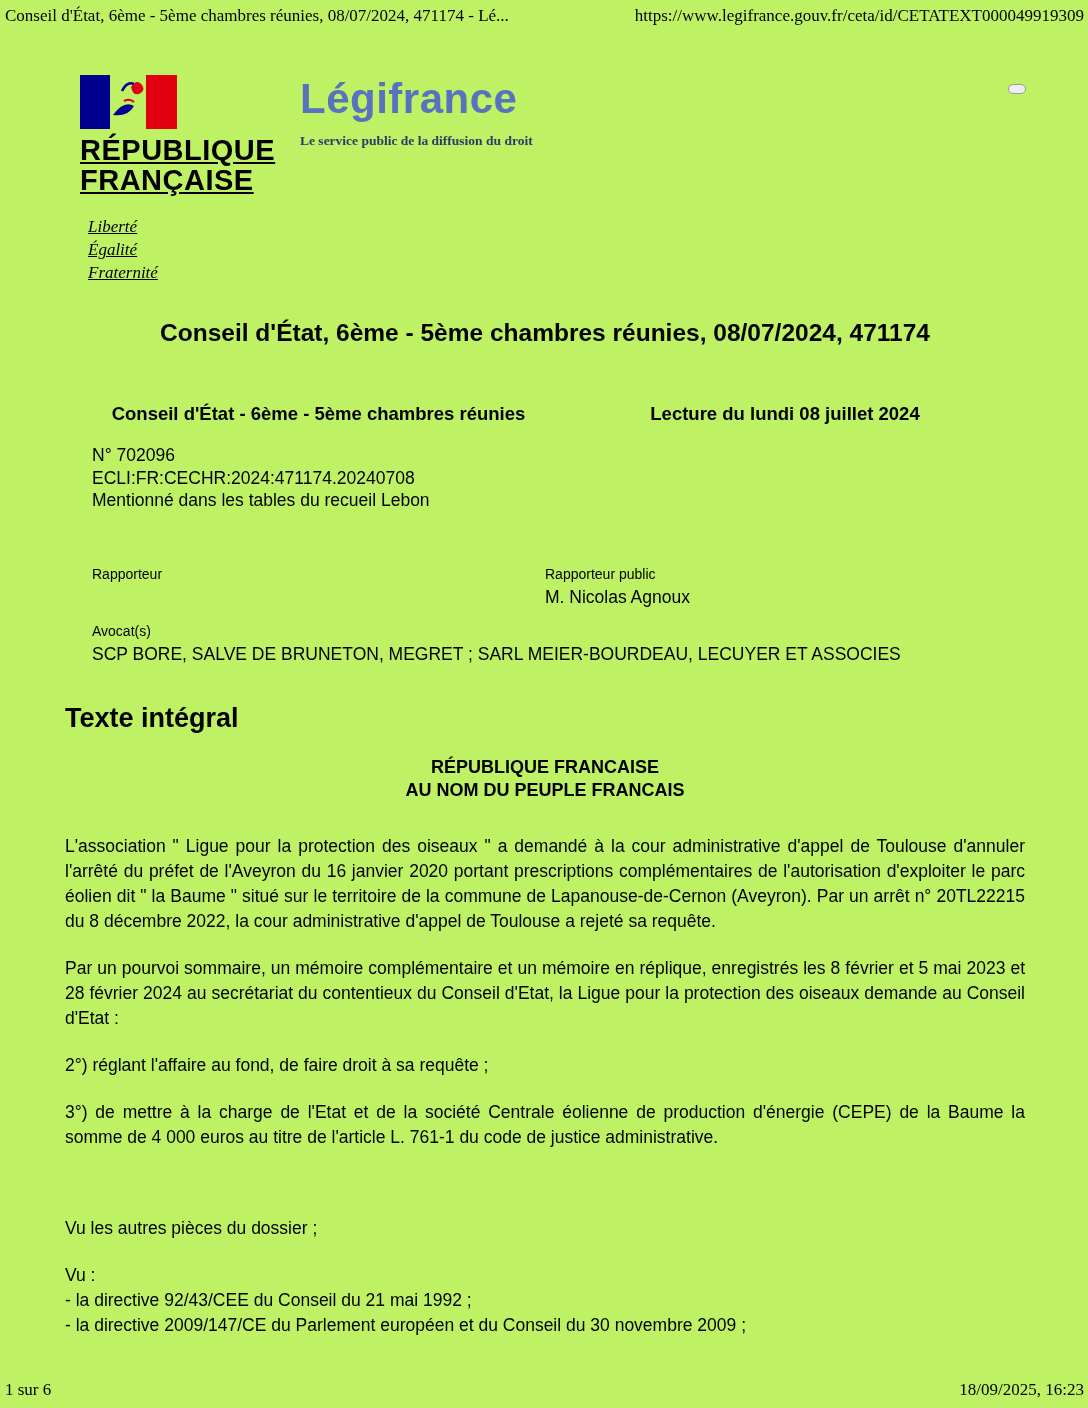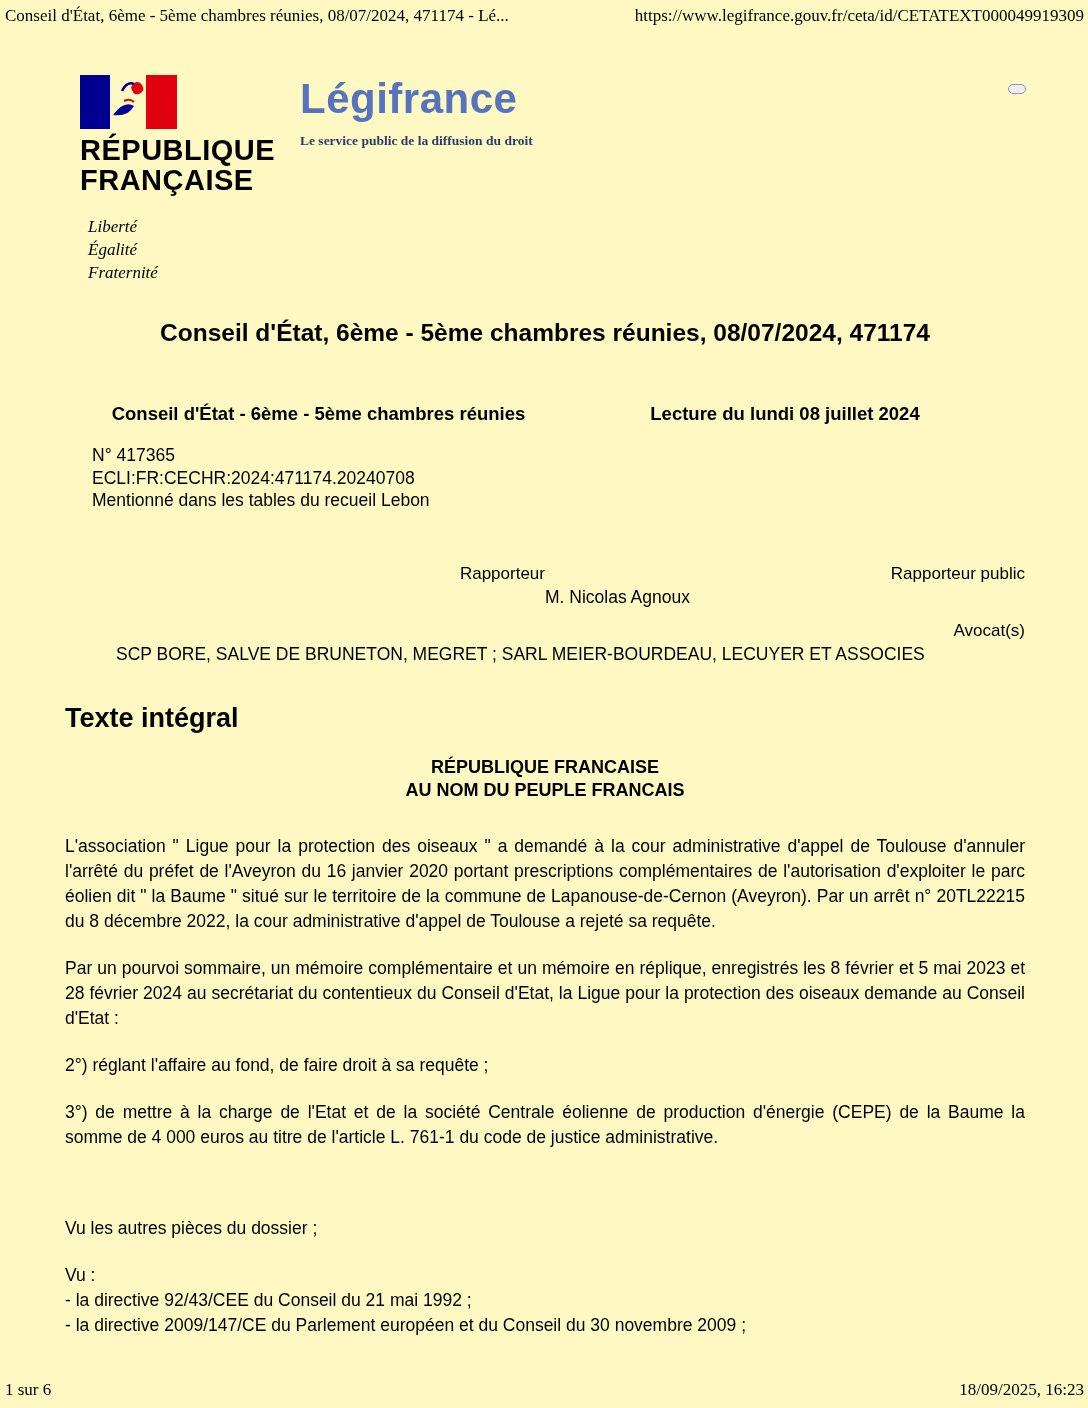--- a/index.html
+++ b/index.html
@@ -1,20 +1,20 @@
 <!DOCTYPE html>
 <html><head>
 <meta charset="utf-8">
 <style>
   html,body{margin:0;padding:0;background:#ffffff;}
   .page{
     position:relative;
     width:1088px;
     height:1408px;
-    background:#fef9c3;
+    background:#bef264;
     color:#000000;
     font-family:"Liberation Sans", sans-serif;
     overflow:hidden;
   }
   
   .print-header{
     position:absolute;top:6px;left:5px;right:4px;
     display:flex;justify-content:space-between;
     font-family:"Liberation Serif", serif;
     font-size:17px;line-height:20px;color:#000;
@@ -29,21 +29,21 @@
   .pill-btn{
     position:absolute;left:1008px;top:84px;
     width:18px;height:10px;
     background:#ededf2;border:1px solid #9a9aa2;border-radius:5px;
     padding:0;cursor:pointer;
   }
   
   .content{padding:0 63px 0 65px;}
   
   .brand-row{display:flex;gap:30px;margin-left:15px;padding-top:75px;}
-  .marianne-block{width:190px;flex:0 0 auto;}
+  .marianne-block{width:190px;flex:0 0 auto;text-decoration:underline;}
   .flag{display:block;}
   .republique-wordmark{
     font-weight:bold;font-size:29px;line-height:30px;letter-spacing:0.5px;
     margin-top:6px;white-space:nowrap;
   }
   .motto{
     font-family:"Liberation Serif", serif;font-style:italic;
     font-size:17px;line-height:23px;margin-top:20px;margin-left:8px;
   }
   .legifrance-block{padding-top:2px;}
@@ -59,23 +59,23 @@
   .main-title{
     text-align:center;font-weight:bold;font-size:24.5px;line-height:30px;
     margin-top:34px;
   }
   
   .meta-section{margin-left:27px;margin-top:52px;}
   .meta-grid{display:grid;grid-template-columns:453px 1fr;text-align:center;}
   .meta-heading{font-weight:bold;font-size:18.5px;line-height:28px;}
   .meta-lines{margin-top:16px;font-size:17.5px;line-height:22.5px;}
   .roles-grid{display:grid;grid-template-columns:453px 1fr;margin-top:50px;}
-  .role-label{font-size:17px;line-height:24px;text-align:right;}
+  .role-label{font-size:14px;line-height:24px;}
   .role-value{font-size:17.5px;line-height:23px;}
-  .avocats{margin-top:10px;margin-left:24px;}
+  .avocats{margin-top:10px;}
   .avocats .role-value{white-space:nowrap;}
   
   .texte-heading{font-size:27px;line-height:32px;margin-top:36px;}
   .rf-block{margin-top:12px;}
   .rf-line{text-align:center;font-weight:bold;font-size:18px;line-height:23px;}
   .body-text{margin-top:32px;}
   .body-p{
     margin:22px 0 0 0;font-size:17.5px;line-height:25px;text-align:justify;
   }
   .body-p.first{margin-top:0;}
@@ -125,21 +125,21 @@
     </div>
 
     <h1 class="main-title">Conseil d'État, 6ème - 5ème chambres réunies, 08/07/2024, 471174</h1>
 
     <div class="meta-section">
       <div class="meta-grid">
         <div class="meta-heading">Conseil d'État - 6ème - 5ème chambres réunies</div>
         <div class="meta-heading">Lecture du lundi 08 juillet 2024</div>
       </div>
       <div class="meta-lines">
-        <div>N° 417365</div>
+        <div>N° 702096</div>
         <div>ECLI:FR:CECHR:2024:471174.20240708</div>
         <div>Mentionné dans les tables du recueil Lebon</div>
       </div>
       <div class="roles-grid">
         <div>
           <div class="role-label">Rapporteur</div>
         </div>
         <div>
           <div class="role-label">Rapporteur public</div>
           <div class="role-value">M. Nicolas Agnoux</div>

